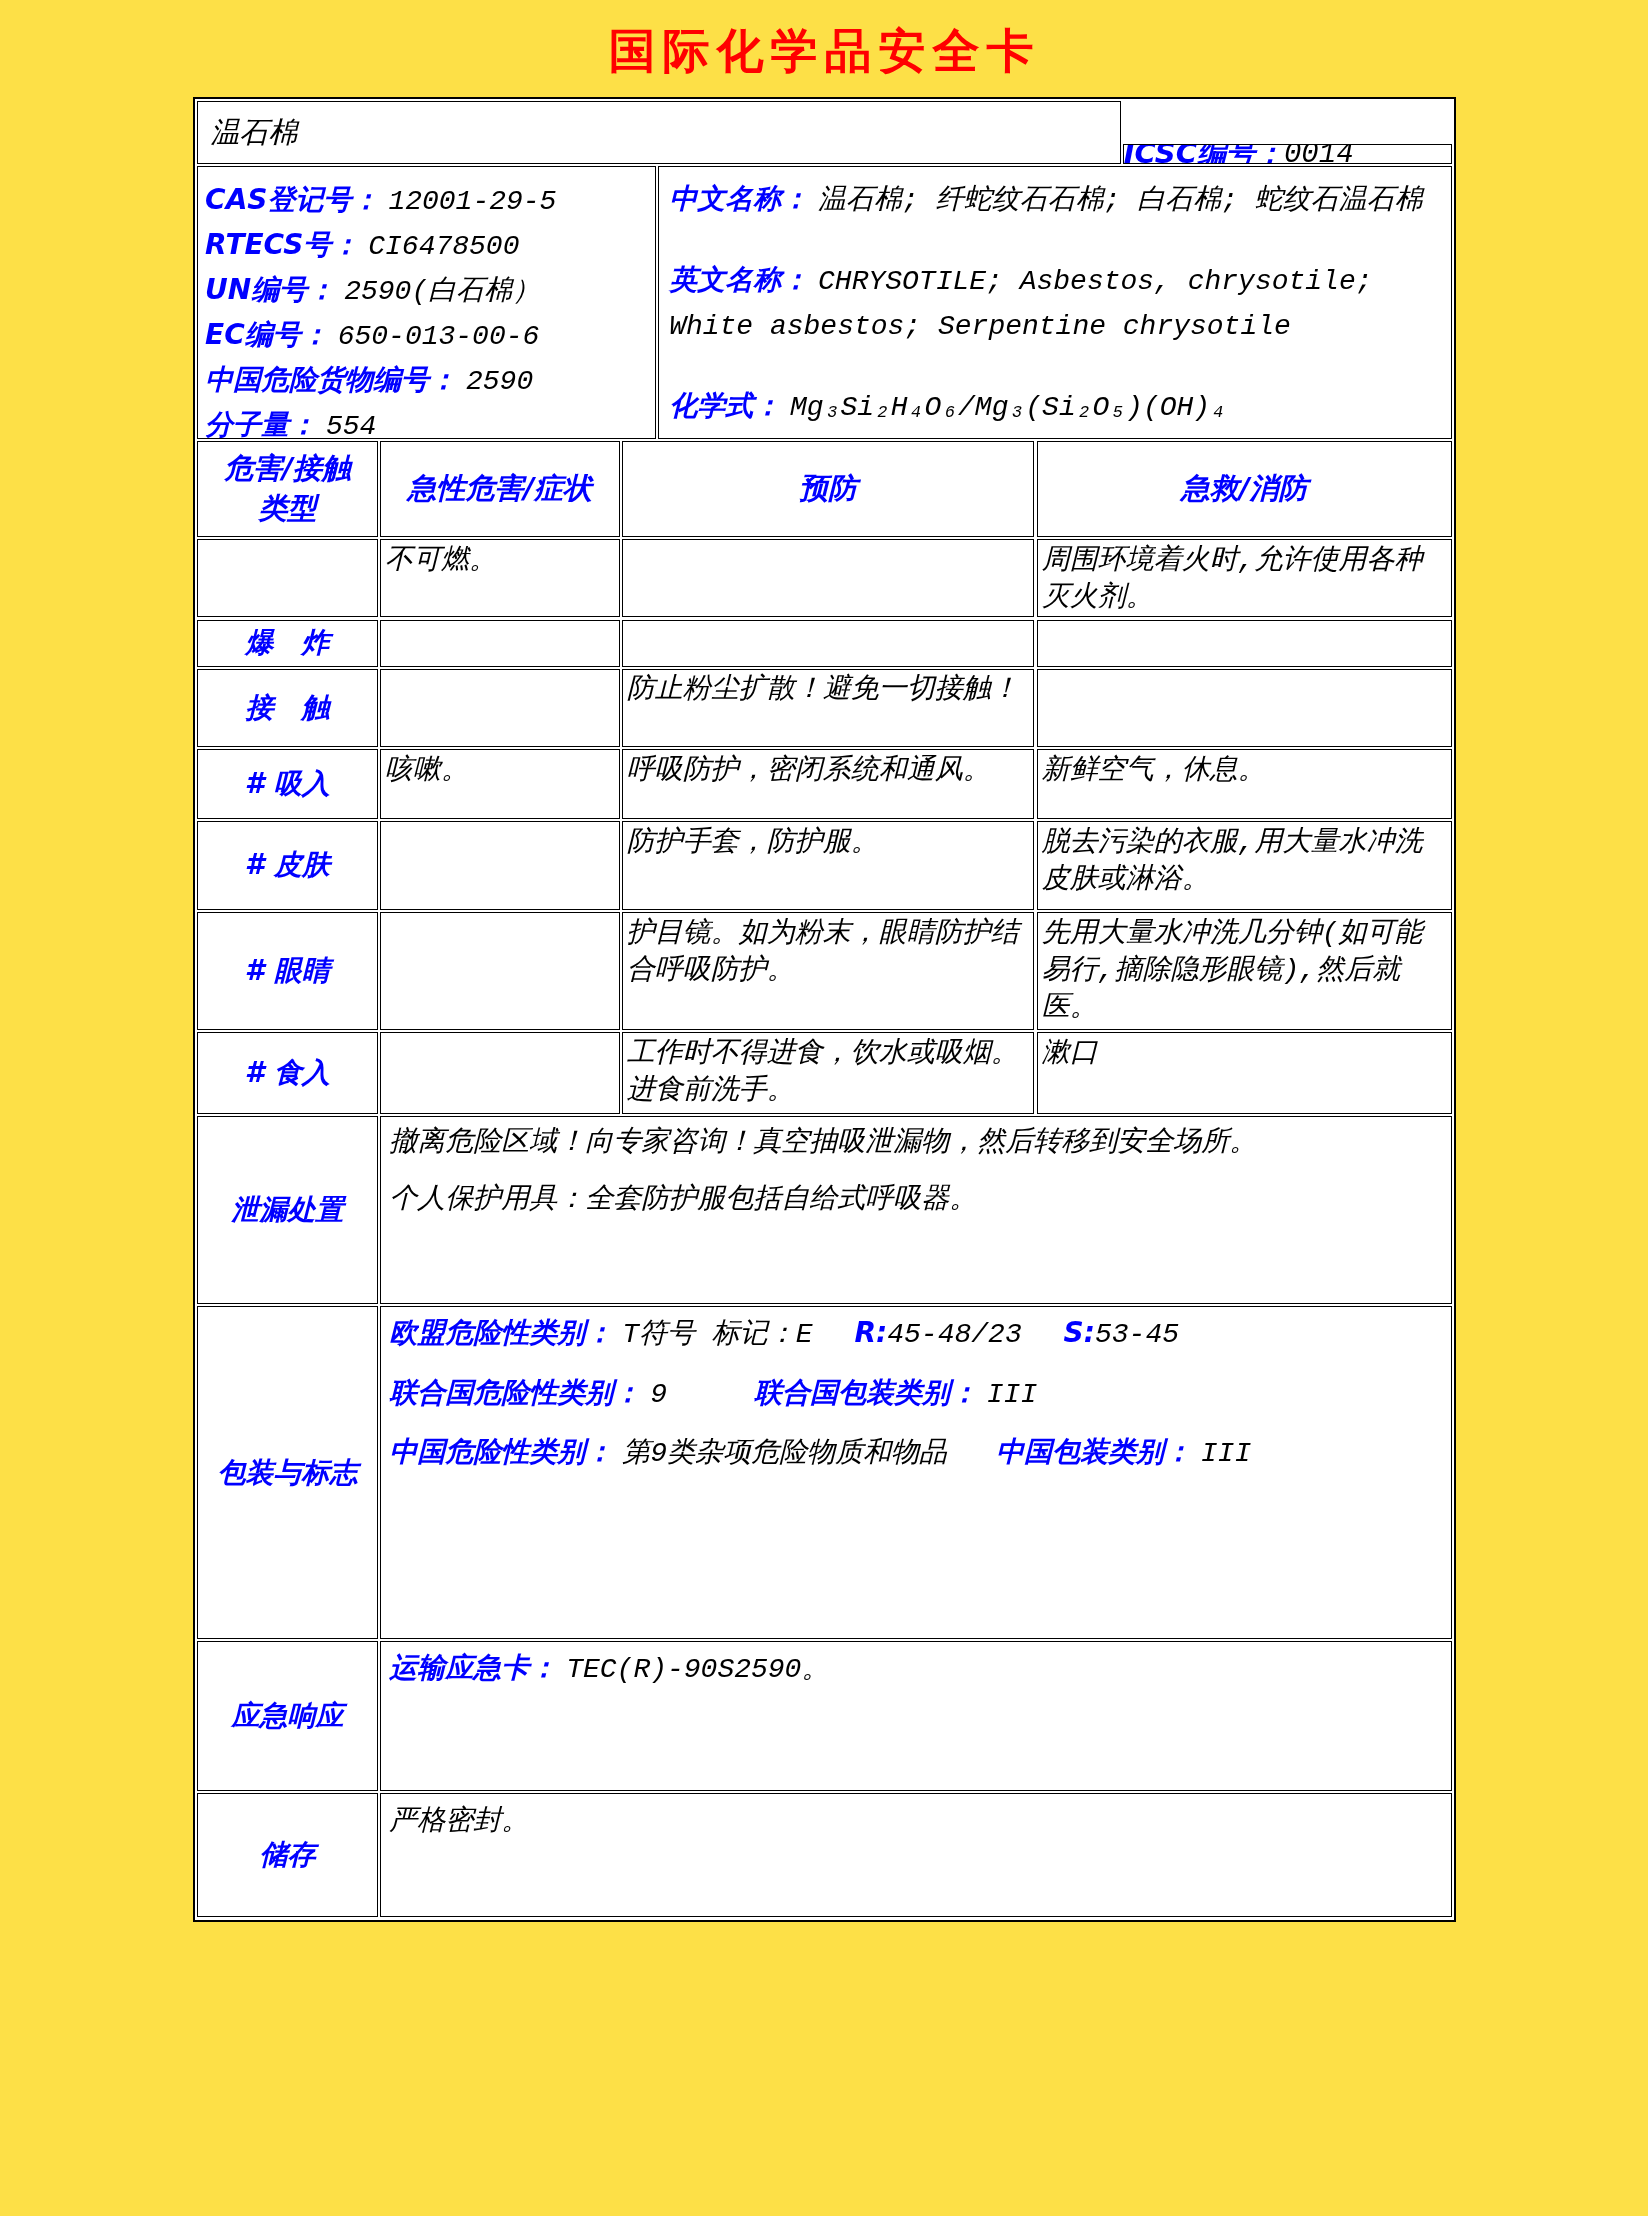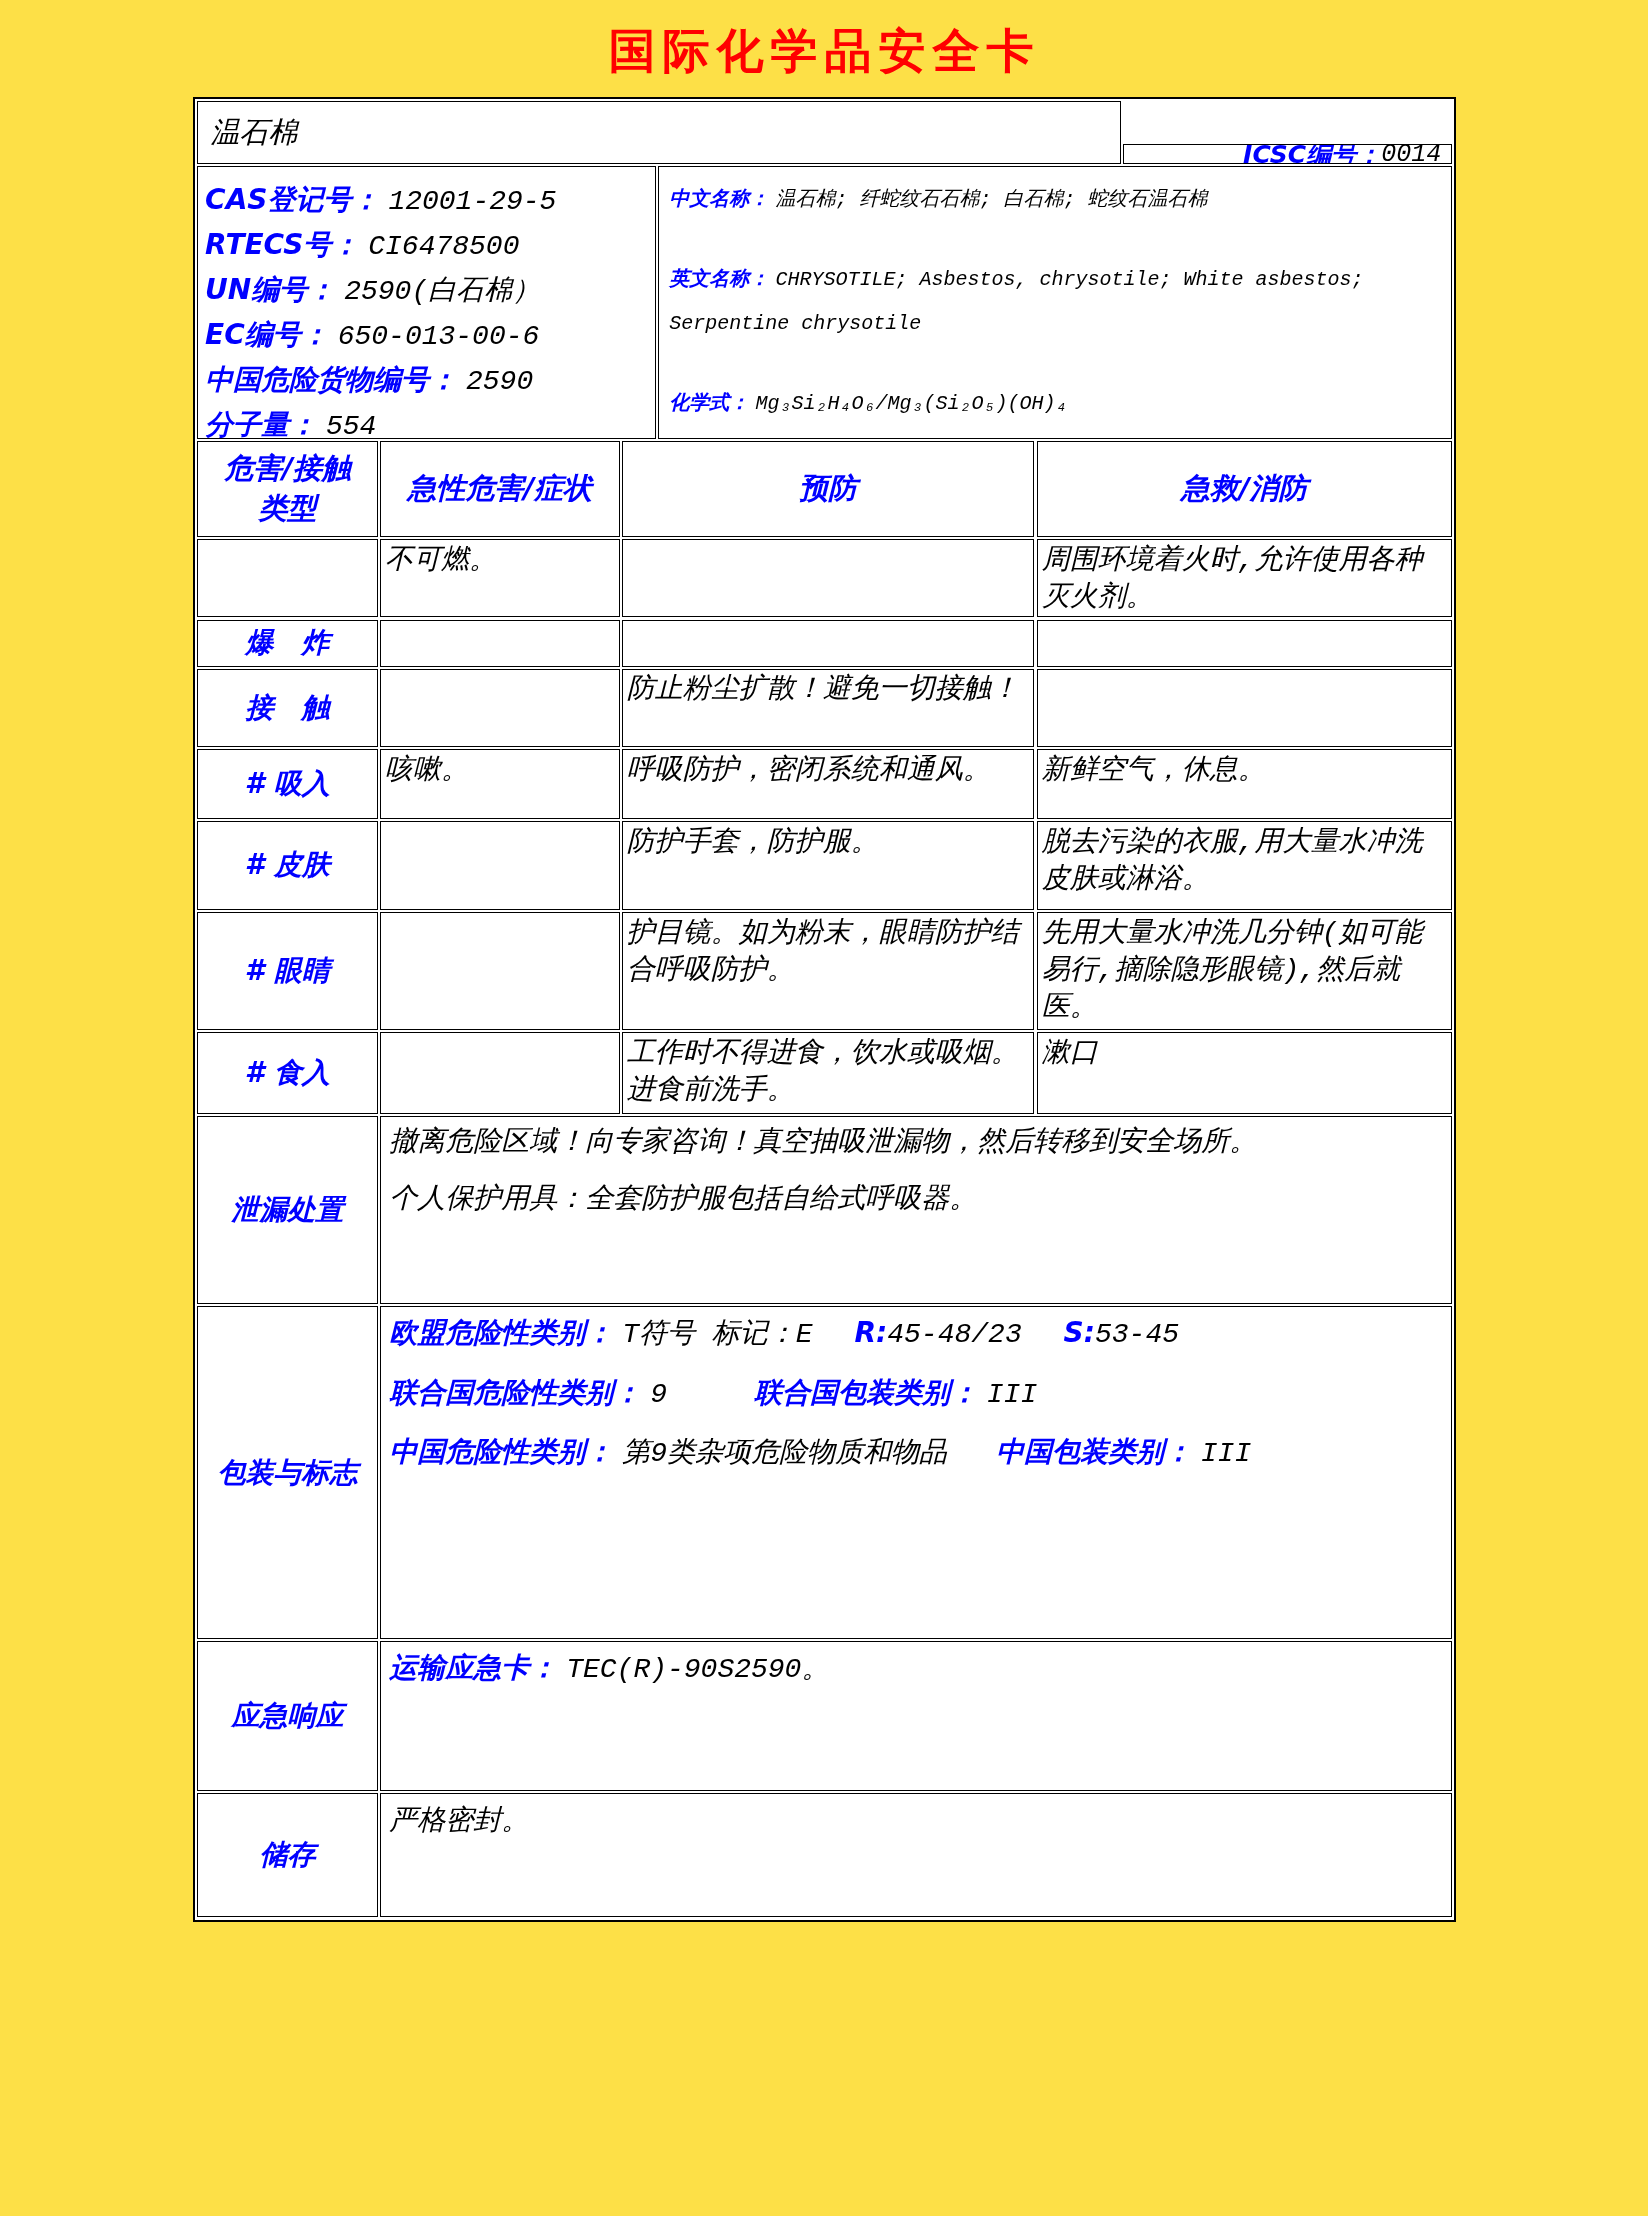--- a/index.html
+++ b/index.html
@@ -18,25 +18,25 @@
   .r11{height:188px}.r12{height:333px}.r13{height:150px}.r14{height:124px}
   
   .c1{flex:0 0 14.4%}.c2{flex:0 0 19.1%}.c3{flex:0 0 32.9%}.c4{flex:1 1 auto}
   .w-name{flex:0 0 73.6%}.w-icsc{flex:1 1 auto}
   .w-reg{flex:0 0 36.6%}.w-names{flex:1 1 auto}
   .sec-content{flex:1 1 auto}
   
   .blue{color:#0000ff;font-weight:bold;font-family:"DejaVu Sans",sans-serif;}
   .val{color:#000;font-family:"Liberation Mono","DejaVu Serif",serif;font-weight:normal;}
   .name-cell{display:flex;align-items:center;padding-left:12.5px;font-size:29px;}
-  .icsc-cell{display:flex;align-items:center;justify-content:flex-end;
-             padding-right:9.7px;font-size:25px;margin-top:43px;}
+  .icsc-cell{display:flex;align-items:center;justify-content:flex-start;
+             padding-right:9.7px;font-size:29px;margin-top:43px;}
   .reg-cell{padding:11px 4.2px 0 7px;font-size:28px;}
   .reg-cell .line{line-height:43px;white-space:nowrap;}
-  .names-cell{padding:9.7px 8.4px 0 9.7px;font-size:20px;}
+  .names-cell{padding:9.7px 8.4px 0 9.7px;font-size:28px;}
   .names-cell p{margin:0 0 36px 0;line-height:43px;}
   .hdr{display:flex;align-items:center;justify-content:center;text-align:center;
        font-size:29px;}
   .type-cell{display:flex;align-items:center;justify-content:center;text-align:left;
              font-size:28px;white-space:pre-wrap;}
   .content{padding:2.8px 4.2px;font-size:28px;line-height:1.32;color:#000;
            font-family:"Liberation Mono","DejaVu Serif",serif;}
   .sec{padding:7px 7px 0 8.4px;font-size:28px;line-height:1.35;}
   .sec .pline{margin:0 0 19.5px 0;}
   .sp1{margin-left:33px;}

